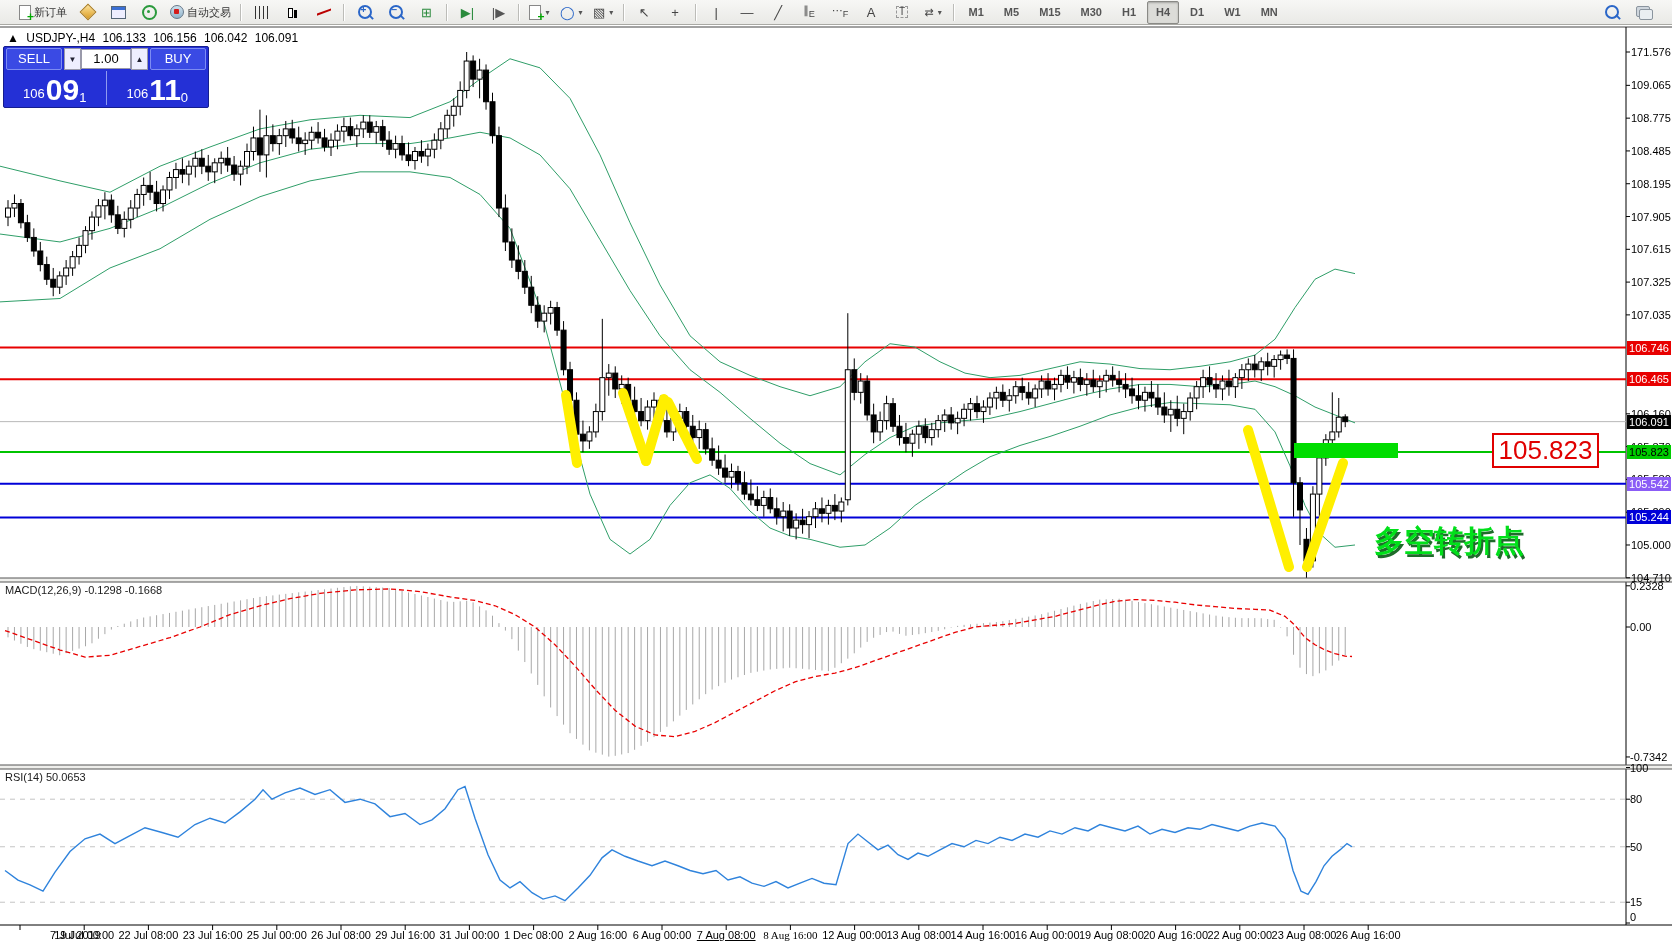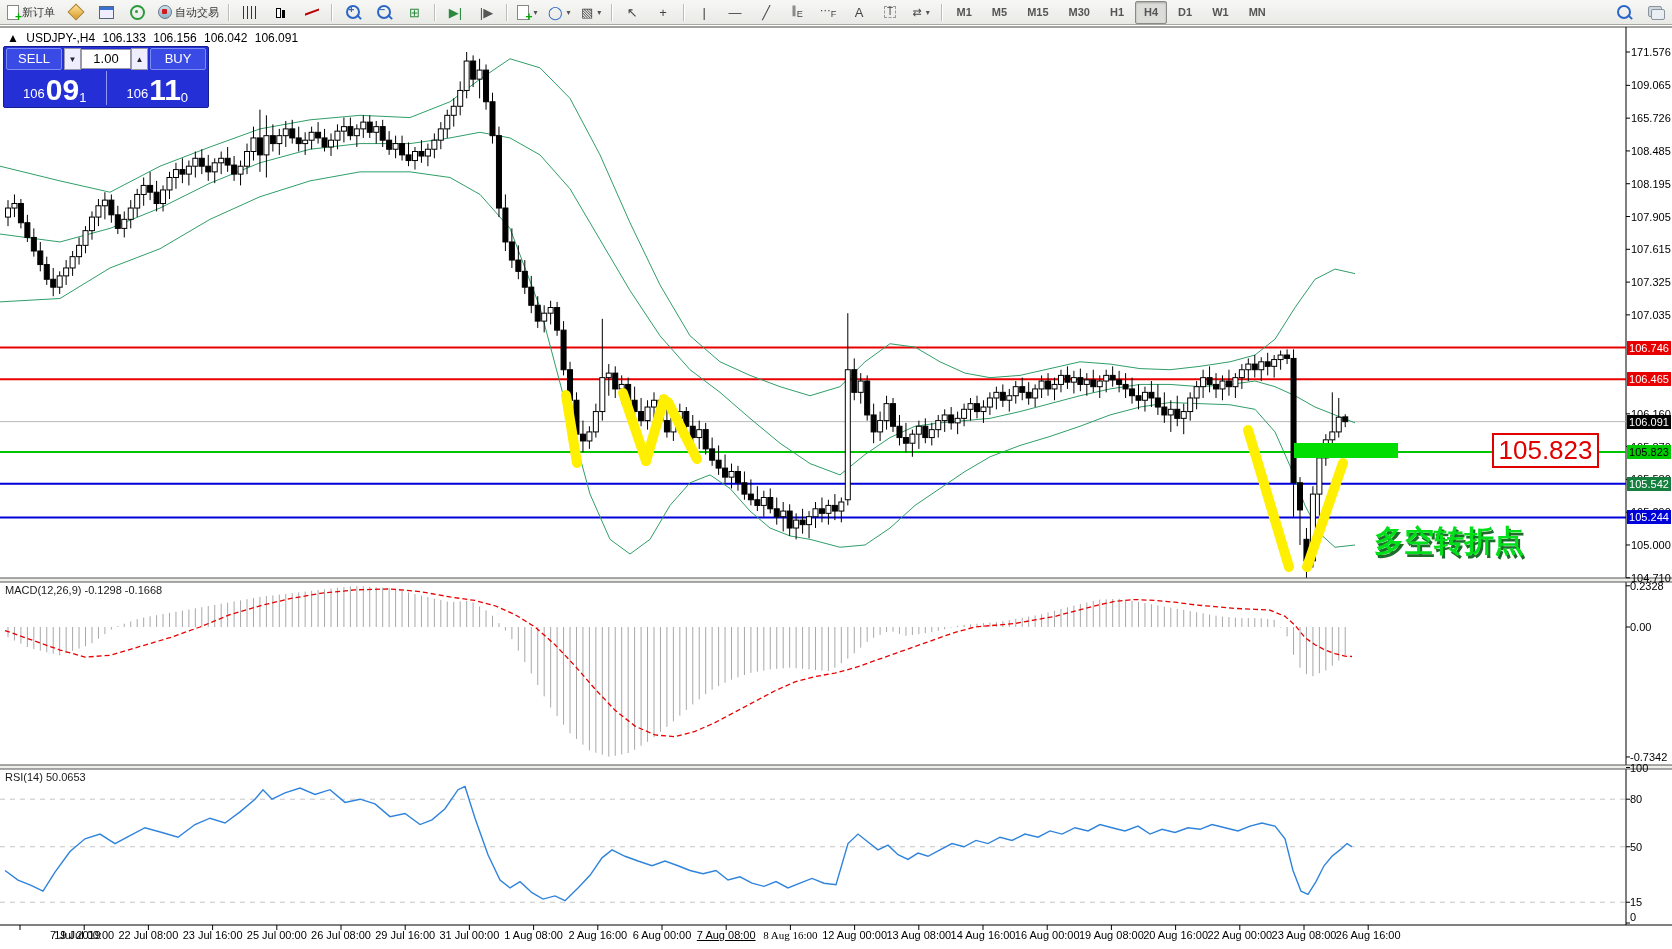--- a/index.html
+++ b/index.html
@@ -2,21 +2,21 @@
 <html><head>
 <meta charset="utf-8">
 <style>
   html,body{margin:0;padding:0;background:#fff;}
   body{width:1672px;height:949px;overflow:hidden;font-family:"Liberation Sans",sans-serif;}
   .app{position:relative;width:1672px;height:949px;background:#fff;}
 
   
   .toolbar{position:absolute;left:0;top:0;width:1672px;height:25px;
     background:linear-gradient(#f7f7f5,#e9e9e6);border-bottom:1px solid #a9a9a4;
-    display:flex;align-items:center;padding:0 2px;box-sizing:border-box;font-size:11px;color:#333;}
+    display:flex;align-items:center;padding:0 14px;box-sizing:border-box;font-size:11px;color:#333;}
   .tbtn{height:21px;min-width:21px;display:flex;align-items:center;justify-content:center;
     padding:0 3px;margin:0 1px;border:1px solid transparent;border-radius:2px;gap:3px;white-space:nowrap;cursor:default;}
   .tbtn.active{background:#dcdcd8;border-color:#8a8a86;box-shadow:inset 0 1px 2px rgba(0,0,0,.25);}
   .tsep{width:1px;height:17px;background:#bcbcb8;margin:0 4px;border-right:1px solid #fff;}
   .tspacer{flex:1;}
   .tf{font-weight:bold;color:#555;font-size:11px;padding:0 5px;}
   .caret{font-size:8px;color:#555;margin-left:1px;}
   
   .ic{display:inline-block;position:relative;}
   .ic-doc{width:10px;height:13px;background:#fff;border:1px solid #888;}
@@ -951,58 +951,58 @@
 
   <div class="pane-label" style="top:584px;">MACD(12,26,9) -0.1298 -0.1668</div>
   <div class="pane-label" style="top:771px;">RSI(14) 50.0653</div>
 
   <div class="red-price-box">105.823</div>
   <div class="turning-point">多空转折点</div>
 
   <div id="price-axis">
       <div class="price-axis-label" style="top: 46px;">171.576</div>
       <div class="price-axis-label" style="top: 79.3556px;">109.065</div>
-      <div class="price-axis-label" style="top: 112.146px;">165.726</div>
+      <div class="price-axis-label" style="top: 112.146px;">108.775</div>
       <div class="price-axis-label" style="top: 144.936px;">108.485</div>
       <div class="price-axis-label" style="top: 177.727px;">108.195</div>
       <div class="price-axis-label" style="top: 210.517px;">107.905</div>
       <div class="price-axis-label" style="top: 243.307px;">107.615</div>
       <div class="price-axis-label" style="top: 276.097px;">107.325</div>
       <div class="price-axis-label" style="top: 308.888px;">107.035</div>
       <div class="price-axis-label" style="top: 407.824px;">106.160</div>
       <div class="price-axis-label" style="top: 440.614px;">105.870</div>
       <div class="price-axis-label" style="top: 473.405px;">105.580</div>
       <div class="price-axis-label" style="top: 506.195px;">105.290</div>
       <div class="price-axis-label" style="top: 538.985px;">105.000</div>
       <div class="price-axis-label" style="top: 571.775px;">104.710</div>
       <div class="price-tag" style="top: 340.565px; background: rgb(232, 0, 0); color: rgb(255, 255, 255);">106.746</div>
       <div class="price-tag" style="top: 372.338px; background: rgb(232, 0, 0); color: rgb(255, 255, 255);">106.465</div>
       <div class="price-tag" style="top: 414.626px; background: rgb(0, 0, 0); color: rgb(255, 255, 255);">106.091</div>
       <div class="price-tag" style="top: 444.929px; background: rgb(0, 204, 0); color: rgb(0, 0, 0);">105.823</div>
-      <div class="price-tag" style="top: 476.701px; background: #15803d; color: rgb(255, 255, 255);">105.542</div>
+      <div class="price-tag" style="top: 476.701px; background: #8b5cf6; color: rgb(255, 255, 255);">105.542</div>
       <div class="price-tag" style="top: 510.396px; background: rgb(0, 0, 216); color: rgb(255, 255, 255);">105.244</div>
       <div class="macd-scale" style="top: 579.794px;">0.2328</div>
       <div class="macd-scale" style="top: 621px;">0.00</div>
       <div class="macd-scale" style="top: 750.953px;">-0.7342</div>
       <div class="rsi-scale" style="top: 761.5px;">100</div>
       <div class="rsi-scale" style="top: 793.2px;">80</div>
       <div class="rsi-scale" style="top: 840.75px;">50</div>
       <div class="rsi-scale" style="top: 896.225px;">15</div>
       <div class="rsi-scale" style="top: 911px;">0</div>
     </div>
   <div id="time-axis">
       <div class="time-label first" style="left: 2px; margin-left: 48px;">7 Jul 2019</div>
       <div class="time-label" style="left: 84.2px;">19 Jul 00:00</div>
       <div class="time-label" style="left: 148.4px;">22 Jul 08:00</div>
       <div class="time-label" style="left: 212.6px;">23 Jul 16:00</div>
       <div class="time-label" style="left: 276.8px;">25 Jul 00:00</div>
       <div class="time-label" style="left: 341px;">26 Jul 08:00</div>
       <div class="time-label" style="left: 405.2px;">29 Jul 16:00</div>
       <div class="time-label" style="left: 469.4px;">31 Jul 00:00</div>
-      <div class="time-label" style="left: 533.6px;">1 Aug 08:00</div>
+      <div class="time-label" style="left: 533.6px;">1 Dec 08:00</div>
       <div class="time-label" style="left: 597.8px;">2 Aug 16:00</div>
       <div class="time-label" style="left: 662px;">6 Aug 00:00</div>
       <div class="time-label" style="left: 726.2px; text-decoration: underline;">7 Aug 08:00</div>
       <div class="time-label" style="left: 790.4px; font-family: Liberation Serif, serif;">8 Aug 16:00</div>
       <div class="time-label" style="left: 854.6px;">12 Aug 00:00</div>
       <div class="time-label" style="left: 918.8px;">13 Aug 08:00</div>
       <div class="time-label" style="left: 983px;">14 Aug 16:00</div>
       <div class="time-label" style="left: 1047.2px;">16 Aug 00:00</div>
       <div class="time-label" style="left: 1111.4px;">19 Aug 08:00</div>
       <div class="time-label" style="left: 1175.6px;">20 Aug 16:00</div>

